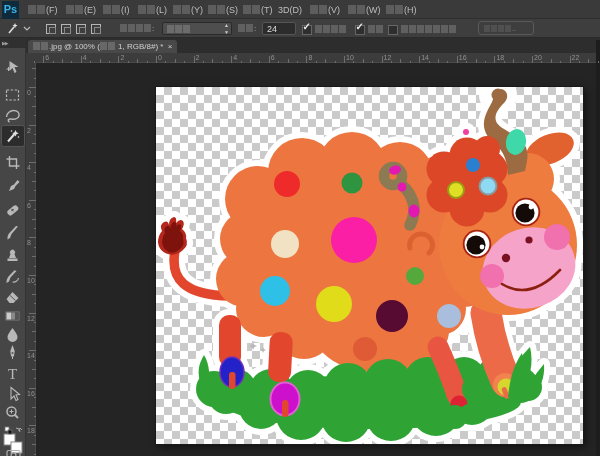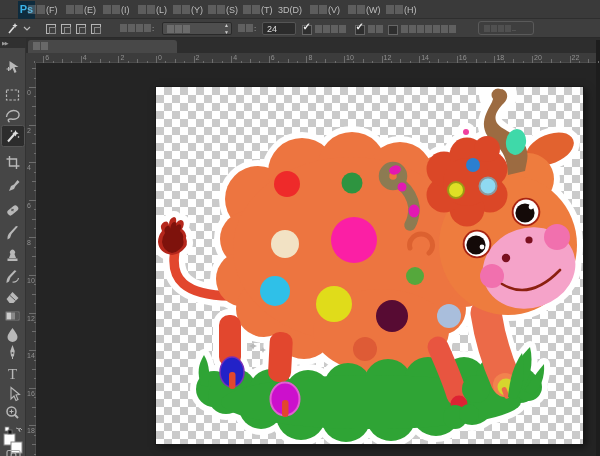--- a/index.html
+++ b/index.html
@@ -10,21 +10,21 @@
 linear-gradient(#bdbdbd,#bdbdbd) 0px 3px/8px 1px no-repeat,
 linear-gradient(#bdbdbd,#bdbdbd) 0px 6px/8px 1px no-repeat,
 linear-gradient(#bdbdbd,#bdbdbd) 0px 8px/8px 1px no-repeat,
 linear-gradient(#bdbdbd,#bdbdbd) 2px 0px/1px 9px no-repeat,
 linear-gradient(#bdbdbd,#bdbdbd) 5px 0px/1px 9px no-repeat;}
 .z.sm{width:7px;height:8px;}
 .z.dim{opacity:.55;}
 #menubar{left:0;top:0;width:600px;height:19px;background:#3a3a3a;border-bottom:1px solid #2e2e2e;box-sizing:border-box;}
 .mitem{position:absolute;top:5px;font-size:9px;color:#c4c4c4;white-space:nowrap;}
 .mitem .en{font-size:9px;color:#bdbdbd;}
-#pslogo{left:2px;top:1px;width:17px;height:22px;background:#0e2b3d;color:#3bb3e8;font-size:11px;font-weight:bold;text-align:center;line-height:16px;margin-left:16px;}
+#pslogo{left:2px;top:1px;width:17px;height:22px;background:#0e2b3d;color:#3bb3e8;font-size:11px;font-weight:bold;text-align:center;line-height:16px;}
 #optbar{left:0;top:19px;width:600px;height:19px;background:#3e3e3e;border-bottom:1px solid #2a2a2a;box-sizing:border-box;}
 #tabbar{left:0;top:38px;width:600px;height:15px;background:#2d2d2d;}
 #tab{left:28px;top:40px;width:149px;height:13px;background:#484848;border-radius:3px 3px 0 0;color:#cfcfcf;font-size:8px;padding-top:2px;padding-left:5px;box-sizing:border-box;white-space:nowrap;}
 #toolbar{left:0;top:38px;width:26px;height:418px;background:#464646;border-right:1px solid #333;box-sizing:border-box;}
 #toolhead{left:0;top:38px;width:26px;height:10px;background:#303030;color:#9a9a9a;font-size:5px;line-height:10px;padding-left:2px;letter-spacing:-1px;box-sizing:border-box;}
 #hruler{left:26px;top:53px;width:574px;height:10px;background:#3c3c3c;border-bottom:1px solid #4a4a4a;box-sizing:border-box;}
 #vruler{left:26px;top:63px;width:10px;height:393px;background:#3c3c3c;border-right:1px solid #4a4a4a;box-sizing:border-box;}
 #corner{left:26px;top:53px;width:10px;height:10px;background:#3c3c3c;}
 #canvas{left:156px;top:87px;width:427px;height:357px;
 background-color:#fff;
@@ -32,21 +32,21 @@
 background-size:16px 16px;background-position:0 0,8px 8px;
 box-shadow:0 0 0 1px #1a1a1a, 3px 3px 8px rgba(0,0,0,.55);}
 .rlab{position:absolute;color:#909090;font-size:7px;}
 .tick{position:absolute;background:#6e6e6e;}
 </style></head>
 <body>
 <div class="abs" id="menubar"></div>
 <div class="abs" id="pslogo">Ps</div>
 <div class="abs" id="optbar"></div>
 <div class="abs" id="tabbar"></div>
-<div class="abs" id="tab"><span class="z sm"></span><span class="z sm"></span></div>
+<div class="abs" id="tab"><span class="z sm"></span><span class="z sm"></span><span style="font-size:8px;color:#cfcfcf">.jpg @ 100% (<span class="z sm"></span><span class="z sm"></span> 1, RGB/8#) * &nbsp;×</span></div>
 <div class="abs" id="toolbar"></div>
 <div class="abs" id="toolhead">▶▶</div>
 <div class="abs" id="hruler"></div>
 <div class="abs" id="vruler"></div>
 <div class="abs" id="corner"></div>
 <div class="abs" id="canvas"></div>
 <div class="abs" style="left:596px;top:40px;width:4px;height:416px;background:#1d1d1d"></div>
 <svg class="abs" style="left:156px;top:87px" width="427" height="357" viewBox="0 0 427 357">
     <g fill="#fff" stroke="#fff" stroke-width="12" stroke-linejoin="round" stroke-linecap="round">
       <path d="M 19 164 C 14 192, 28 208, 74 209" fill="none" stroke-width="22"></path>

